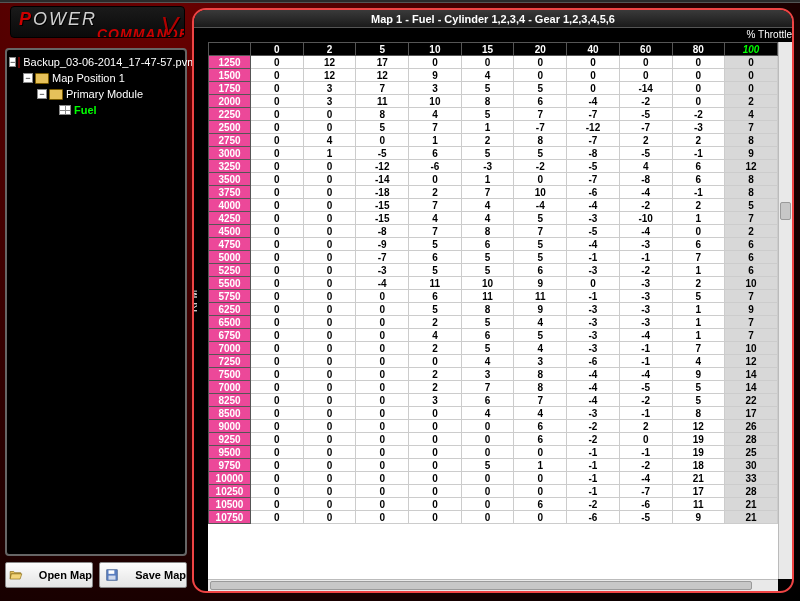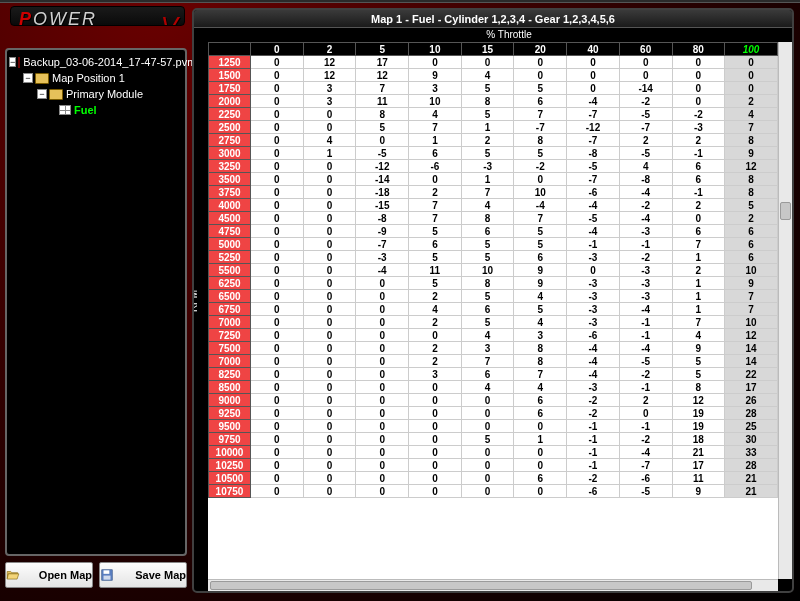--- a/index.html
+++ b/index.html
@@ -1,55 +1,55 @@
 <!DOCTYPE html>
 <html><head>
 <meta charset="utf-8">
 <style>
   * { box-sizing: border-box; }
   html, body { margin:0; padding:0; width:800px; height:601px; overflow:hidden; font-family: Arial, sans-serif; font-size:11px; }
   body { background: radial-gradient(ellipse at 20% 0%, #6a0000 0%, #3a0000 40%, #1a0000 70%, #000 100%); color:#fff; }
 
   .topbar { height:3px; background:#2a2a2a; border-bottom:1px solid #555; }
 
-  .logo { position:absolute; left:10px; top:6px; width:175px; height:20px; border:1px solid #000; border-radius:4px; background:linear-gradient(#1a1a1a,#0a0a0a); overflow:hidden; }
+  .logo { position:absolute; left:10px; top:6px; width:175px; height:32px; border:1px solid #000; border-radius:4px; background:linear-gradient(#1a1a1a,#0a0a0a); overflow:hidden; }
   .logo .p1 { font-family: Impact, sans-serif; font-size:18px; color:#d0d0d0; letter-spacing:2px; font-style:italic; position:absolute; left:8px; top:2px; text-shadow:1px 1px 0 #000; }
   .logo .p1 b { color:#c00; }
   .logo .p2 { position:absolute; left:38px; top:19px; font-size:14px; color:#c00; letter-spacing:1px; font-style:italic; font-weight:bold;margin-left:48px; }
   .logo .v { position:absolute; right:6px; top:4px; font-family: Impact, sans-serif; font-size:26px; color:#b00000; font-style:italic; text-shadow:1px 1px 0 #000; }
 
   .left-panel { position:absolute; left:5px; top:48px; width:182px; height:508px; border:2px solid #666; border-radius:4px; background:#000; padding:4px 2px; color:#fff; }
   .tree-row { display:flex; align-items:center; height:16px; white-space:nowrap; }
   .tree-indent { display:inline-block; }
   .expander { width:10px; height:10px; border:1px solid #888; background:#fff; color:#000; font-size:9px; line-height:8px; text-align:center; margin-right:2px; cursor:pointer; }
   .folder-icon { width:14px; height:11px; background:#e6c15a; border:1px solid #7a5b00; border-radius:1px; margin-right:3px; }
   .pvm-icon { width:14px; height:11px; background:#c00; border:1px solid #600; margin-right:3px; }
   .grid-icon { width:12px; height:10px; background:#fff; border:1px solid #888; margin-right:3px; position:relative; }
   .grid-icon:before,.grid-icon:after{content:"";position:absolute;background:#888;}
   .grid-icon:before{left:5px;top:0;width:1px;height:100%;}
   .grid-icon:after{left:0;top:4px;width:100%;height:1px;}
   .tree-label { font-size:11px; }
   .fuel { color:#0f0; font-weight:bold; }
 
   .btn-row { position:absolute; left:5px; top:562px; width:182px; display:flex; gap:6px; }
-  .win-btn { flex:1; height:26px; background:linear-gradient(#fdfdfd,#e4e4e4); border:1px solid #888; border-radius:2px; display:flex; align-items:center; justify-content:space-between; gap:16px; color:#000; font-size:11px; font-weight:bold; cursor:pointer; }
+  .win-btn { flex:1; height:26px; background:linear-gradient(#fdfdfd,#e4e4e4); border:1px solid #888; border-radius:2px; display:flex; align-items:center; justify-content:flex-end; gap:16px; color:#000; font-size:11px; font-weight:bold; cursor:pointer; }
   .win-btn svg { width:14px; height:14px; }
 
-  .main { position:absolute; left:192px; top:8px; right:6px; bottom:8px; border:2px solid #404040; border-radius:5px; background:#000; overflow:hidden; }
+  .main { position:absolute; left:192px; top:8px; right:6px; bottom:8px; border:2px solid #ef4444; border-radius:14px; background:#000; overflow:hidden; }
   .title { height:18px; background:linear-gradient(#3a3a3a,#1a1a1a); color:#fff; text-align:center; font-weight:bold; font-size:11px; line-height:18px; border-bottom:1px solid #555; }
-  .xlabel { height:14px; background:#000; color:#fff; text-align:center; font-size:10px; line-height:14px;padding-left:32px; }
+  .xlabel { height:14px; background:#000; color:#fff; text-align:right; font-size:10px; line-height:14px;padding-left:32px; }
 
   .grid-wrap { position:absolute; left:14px; top:32px; right:14px; bottom:12px; background:#fff; color:#000; }
   .ylabel { position:absolute; left:-12px; top:50%; transform:translateY(-50%) rotate(-90deg); color:#fff; font-size:10px; }
 
   table { border-collapse:collapse; width:100%; table-layout:fixed; }
   th, td { border:1px solid #ccc; text-align:center; font-size:10px; font-weight:bold; height:13px; line-height:11px; padding:0; overflow:hidden; }
   thead th { background:#000; color:#fff; border-color:#555; position:sticky; top:0; }
   thead th.last { color:#0f0;font-style:italic; }
-  tbody th { background:#ef4444; color:#fff; border-color:#555; width:42px;margin-top:28px; }
+  tbody th { background:#ec4899; color:#fff; border-color:#555; width:42px;margin-top:28px; }
   tbody td { background:#fff; }
   tbody td.sel { background:#d8d8d8; }
 
   .vscroll { position:absolute; right:0; top:32px; bottom:12px; width:14px; background:#e9e9e9; border-left:1px solid #bbb; }
   .vscroll .thumb { position:absolute; left:1px; right:1px; top:160px; height:18px; background:#c7c7c7; border:1px solid #9a9a9a; border-radius:2px; }
   .hscroll { position:absolute; left:14px; right:14px; bottom:0; height:12px; background:#e9e9e9; border-top:1px solid #bbb; }
   .hscroll .thumb { position:absolute; top:1px; bottom:1px; left:2px; width:95%; background:#c7c7c7; border:1px solid #9a9a9a; border-radius:2px; }
 
   .corner { width:42px !important; }
 </style>
@@ -280,20 +280,33 @@
             <td>-15</td>
             <td>7</td>
             <td>4</td>
             <td>-4</td>
             <td>-4</td>
             <td>-2</td>
             <td>2</td>
             <td class="sel">5</td>
           </tr>
           <tr>
+            <th>4250</th>
+            <td>0</td>
+            <td>0</td>
+            <td>-15</td>
+            <td>4</td>
+            <td>4</td>
+            <td>5</td>
+            <td>-3</td>
+            <td>-10</td>
+            <td>1</td>
+            <td class="sel">7</td>
+          </tr>
+          <tr>
             <th>4500</th>
             <td>0</td>
             <td>0</td>
             <td>-8</td>
             <td>7</td>
             <td>8</td>
             <td>7</td>
             <td>-5</td>
             <td>-4</td>
             <td>0</td>
@@ -343,20 +356,33 @@
             <td>0</td>
             <td>0</td>
             <td>-4</td>
             <td>11</td>
             <td>10</td>
             <td>9</td>
             <td>0</td>
             <td>-3</td>
             <td>2</td>
             <td class="sel">10</td>
+          </tr>
+          <tr>
+            <th>5750</th>
+            <td>0</td>
+            <td>0</td>
+            <td>0</td>
+            <td>6</td>
+            <td>11</td>
+            <td>11</td>
+            <td>-1</td>
+            <td>-3</td>
+            <td>5</td>
+            <td class="sel">7</td>
           </tr>
           <tr>
             <th>6250</th>
             <td>0</td>
             <td>0</td>
             <td>0</td>
             <td>5</td>
             <td>8</td>
             <td>9</td>
             <td>-3</td>

